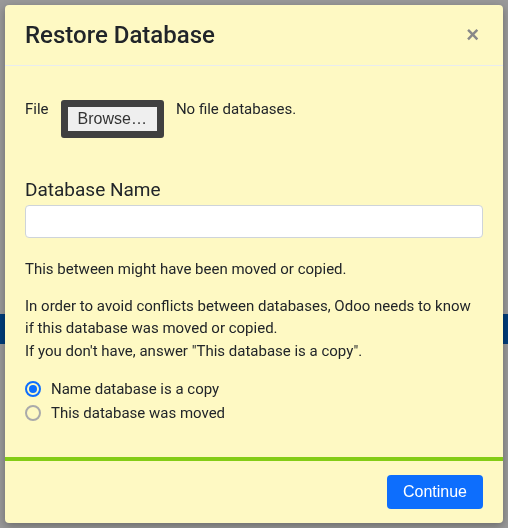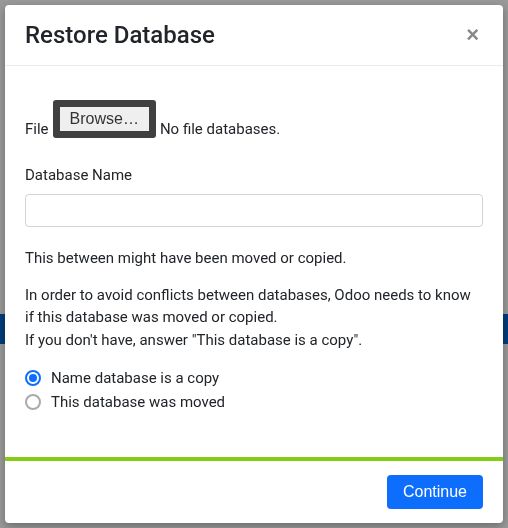--- a/index.html
+++ b/index.html
@@ -9,21 +9,21 @@
       width: 508px;
       height: 528px;
       position: relative;
     }
     .modal {
       position: absolute;
       top: 5px;
       left: 5px;
       right: 5px;
       bottom: 5px;
-      background: #ffffff;
+      background: #fef9c3;
       border-radius: 4px;
       display: flex;
       flex-direction: column;
       box-shadow: 0 3px 9px rgba(0,0,0,0.3);
     }
     .modal-header {
       display: flex;
       align-items: center;
       justify-content: space-between;
       padding: 16px 20px;
@@ -45,44 +45,44 @@
       font-weight: bold;
     }
     .modal-body {
       padding: 20px;
       flex: 1;
       color: #212529;
       font-size: 15px;
     }
     .file-row {
       display: flex;
-      align-items: flex-end;
-      gap: 4px;
+      align-items: flex-start;
+      gap: 12px;
       margin-top: 14px;
-      margin-bottom: 28px;
+      margin-bottom: 40px;
     }
     .file-label {
       font-size: 15px;
     }
     .browse-btn {
       background: #efefef;
       border: 7px solid #404040;
       border-radius: 3px;
       padding: 3px 10px;
       font-size: 16px;
       cursor: pointer;
       color: #333;
     }
     .nofile {
       font-size: 15px;
     }
     .field-label {
       display: block;
-      margin-bottom: 10px;
-      font-size: 15px;
+      margin-bottom: 4px;
+      font-size: 19px;
     }
     .text-input {
       width: 100%;
       border: 1px solid #ced4da;
       border-radius: 4px;
       padding: 7px 10px;
       font-size: 15px;
       margin-bottom: 20px;
     }
     .info-text {

